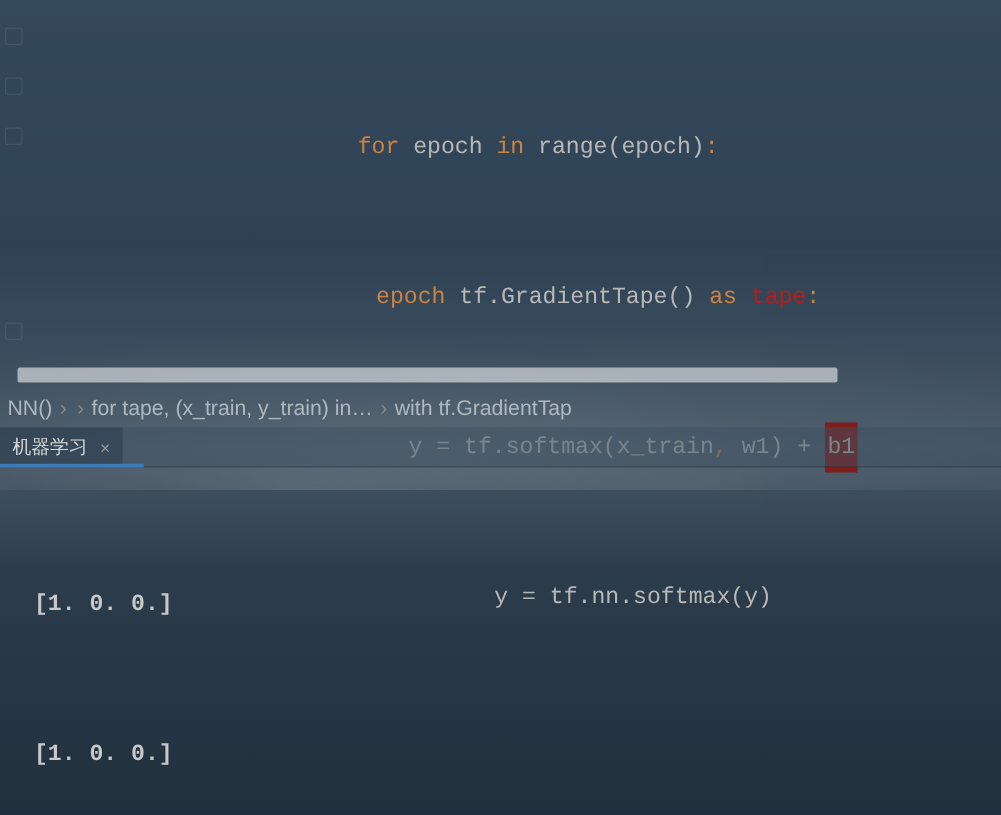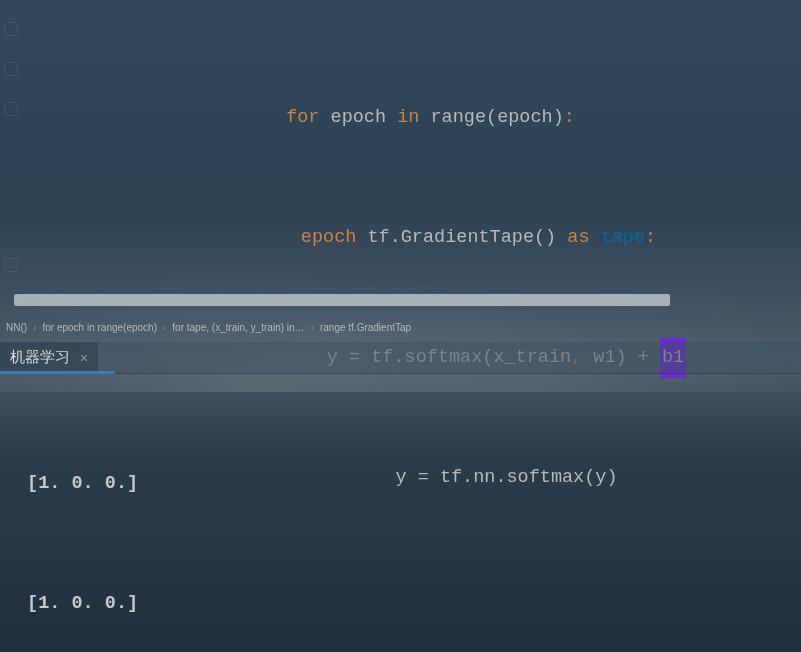--- a/index.html
+++ b/index.html
@@ -44,42 +44,42 @@
 }
 .code-lines {
   font-size: 18.5px;
   line-height: 40px;
   white-space: pre;
   color: #b8b8b8;
   padding-left: 60px;
 }
 .code-line { height: 40px; text-align: center; }
 .kw { color: #cc8242; }
-.attr { color: #0369a1; }
+.attr { color: #b91c1c; }
 .comma { color: #cc8242; }
 .col { color: #cc8242; }
 .highlight-block {
   display: inline-block;
-  background: #6d28d9;
+  background: #7f1d1d;
   padding: 0 2px;
 }
 .scrollbar-h {
   position: absolute;
   left: 14px;
   bottom: 6px;
   height: 12px;
   width: 656px;
   background: rgba(255,255,255,0.55);
   border-radius: 2px;
 }
 .breadcrumb {
   position: relative;
   height: 30px;
   padding: 0 6px;
-  font-size: 10px;
+  font-size: 17px;
   color: #b0b8bf;
   display: flex;
   align-items: center;
   gap: 4px;
   font-family: -apple-system, 'Segoe UI', sans-serif;
   white-space: nowrap;
   overflow: hidden;
 }
 .breadcrumb .chev { color: #888; margin: 0 2px; }
 .panel-tabs {
@@ -147,25 +147,24 @@
     
     
   </div>
 
   <div class="scrollbar-h"></div>
 </div>
 
 <div class="breadcrumb">
   <span>NN()</span>
   <span class="chev">›</span>
-  <span>for epoch in range(epoch)</span>
   <span class="chev">›</span>
   <span>for tape, (x_train, y_train) in…</span>
   <span class="chev">›</span>
-  <span>range tf.GradientTap</span>
+  <span>with tf.GradientTap</span>
 </div>
 
 <div class="panel-tabs">
   <div class="panel-tab">
     <span>机器学习</span>
     <span class="close-x">×</span>
   </div>
 </div>
 
 <div class="output-area">

